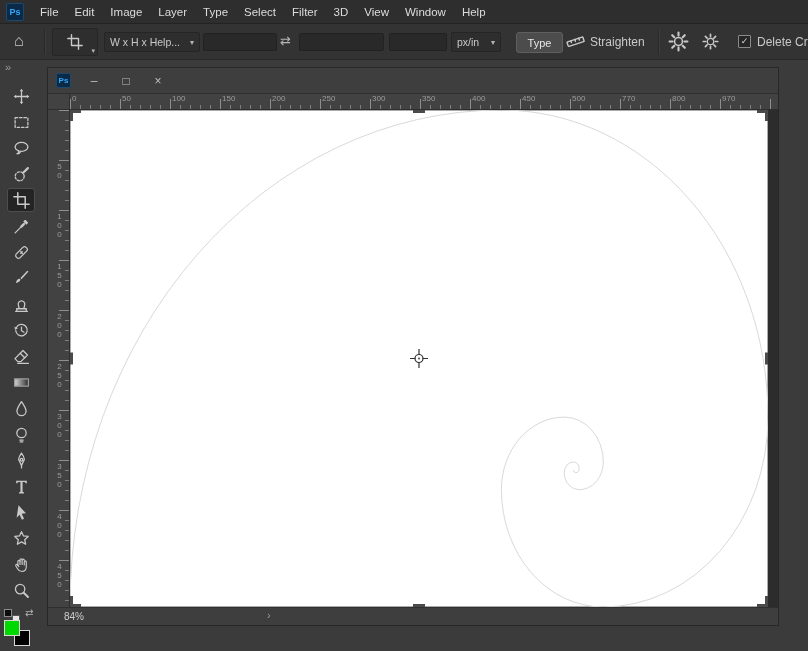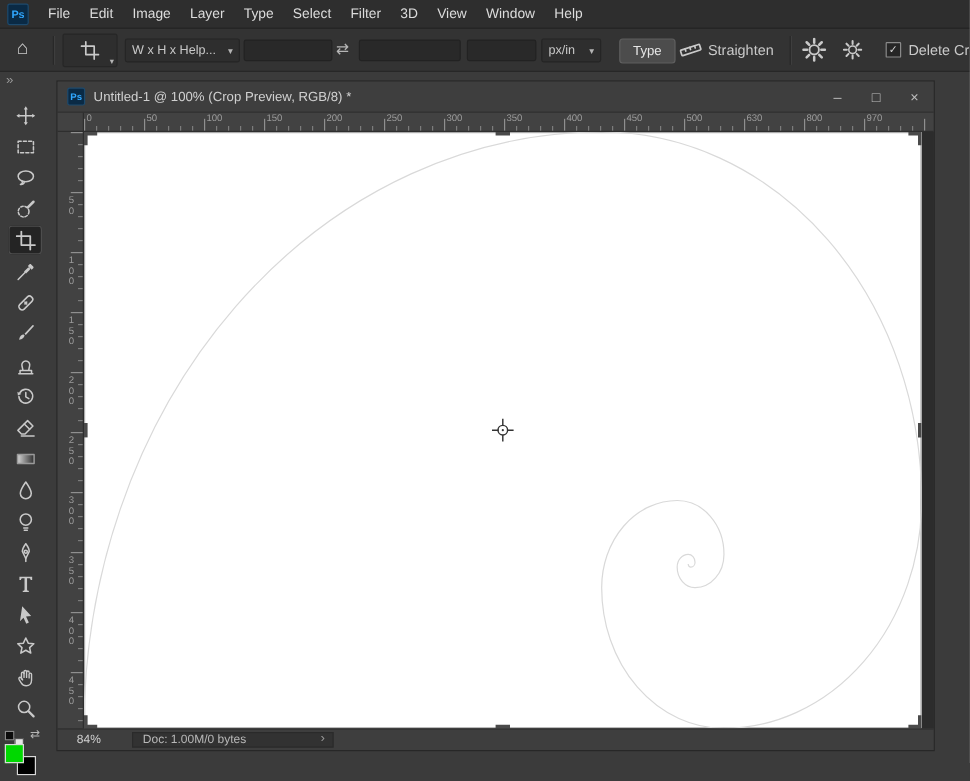--- a/index.html
+++ b/index.html
@@ -371,21 +371,20 @@
       </div>
       <span class="mini-swap">⇄</span>
       <div class="swatch-back" style="background: rgb(0, 0, 0);"></div>
       <div class="swatch-front" style="background: rgb(0, 216, 0);"></div>
     </div>
   </div>
 
   <div class="docwin">
     <div class="titlebar">
       <div class="ps-badge" style="background: rgb(10, 42, 69); color: rgb(49, 168, 255);">Ps</div>
-      <span class="doc-title">Untitled-1 @ 100% (Crop Preview, RGB/8) *</span>
       <span class="win-btn">–</span>
       <span class="win-btn">□</span>
       <span class="win-btn">×</span>
     </div>
 
     <div class="ruler-row">
       <div class="ruler-corner"></div>
       <div id="hruler">
           <div class="h-tick major" style="left: 0px;"></div>
           <div class="h-tick" style="left: 10px;"></div>
@@ -462,21 +461,21 @@
           <span class="h-label" style="left: 52px;">50</span>
           <span class="h-label" style="left: 102px;">100</span>
           <span class="h-label" style="left: 152px;">150</span>
           <span class="h-label" style="left: 202px;">200</span>
           <span class="h-label" style="left: 252px;">250</span>
           <span class="h-label" style="left: 302px;">300</span>
           <span class="h-label" style="left: 352px;">350</span>
           <span class="h-label" style="left: 402px;">400</span>
           <span class="h-label" style="left: 452px;">450</span>
           <span class="h-label" style="left: 502px;">500</span>
-          <span class="h-label" style="left: 552px;">630</span>
+          <span class="h-label" style="left: 552px;">770</span>
           <span class="h-label" style="left: 602px;">800</span>
           <span class="h-label" style="left: 652px;">970</span>
         </div>
     </div>
 
     <div class="doc-body">
       <div id="vruler">
           <div class="v-tick major" style="top: 0px;"></div>
           <div class="v-tick" style="top: 10px;"></div>
           <div class="v-tick" style="top: 20px;"></div>
@@ -557,18 +556,17 @@
               <path d="M349 239v5.5M349 252.5V258M340 248.5h5.5M352.5 248.5H358"></path>
               <circle cx="349" cy="248.5" r="0.9" fill="#333" stroke="none"></circle>
             </g>
           </svg>
         </div>
       </div>
     </div>
 
     <div class="statusbar">
       <span class="sb-zoom">84%</span>
-      <span class="sb-doc">Doc: 1.00M/0 bytes</span>
       <span class="sb-chev">›</span>
     </div>
   </div>
 
 </div>
 
 </body></html>

